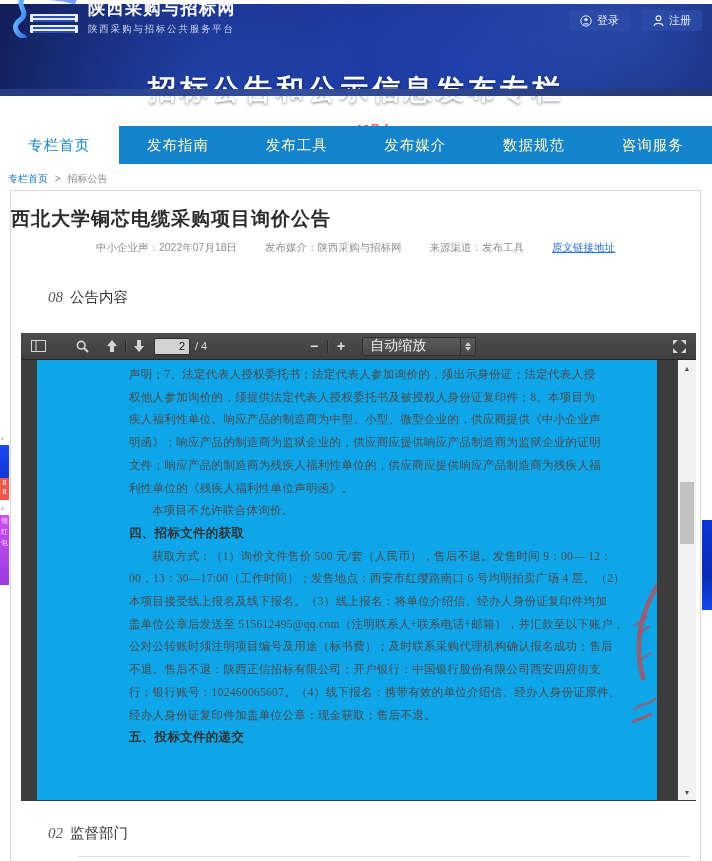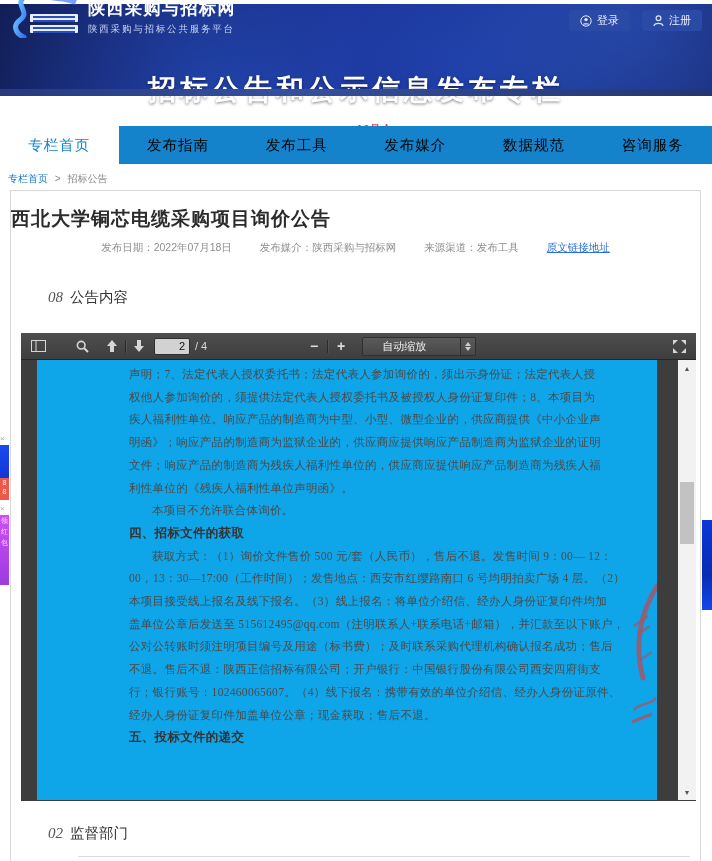--- a/index.html
+++ b/index.html
@@ -36,21 +36,21 @@
     color:#e8edff; font-size:11px; padding:3px 11px; border-radius:3px; cursor:pointer;
     font-family:"Liberation Sans", sans-serif;
   }
   .banner-title { text-align:center; color:#fff; font-size:28px; font-weight:bold; letter-spacing:4px; margin-top:21px; text-shadow:0 1px 3px rgba(0,0,20,.5); }
   .banner-notice { text-align:center; color:#fff; font-size:11px; font-weight:bold; margin-top:13px; letter-spacing:.5px; }
   .notice-red { color:#ff2f2a; }
   .notice-right { margin-left:28px; }
 
   
   .nav { position:absolute; top:126px; left:0; right:0; height:38px; background:var(--nav-blue,#1583cb); display:flex; }
-  .nav .tab { flex:1; display:flex; align-items:center; justify-content:center; color:#000000; font-size:14.5px; letter-spacing:1px; cursor:pointer; }
+  .nav .tab { flex:1; display:flex; align-items:center; justify-content:center; color:#fef9c3; font-size:14.5px; letter-spacing:1px; cursor:pointer; }
   .nav .tab.active { background:#fff; color:var(--nav-blue,#1583cb); }
 
   
   .breadcrumb { position:absolute; top:172px; left:8px; font-size:10px; color:#8a8a8a; }
   .breadcrumb a { color:#1a7ac9; text-decoration:none; cursor:pointer; }
   .crumb-sep { margin:0 4px; }
 
   
   .card { position:absolute; top:190px; left:10px; width:691px; height:700px; background:#fff; border:1px solid #d8d8d8; }
   .article-title { position:absolute; top:15px; left:0; right:0; text-align:left; font-size:19px; font-weight:bold; color:#2b2b2b; letter-spacing:1px; }
@@ -76,21 +76,21 @@
   .page-input {
     width:36px; height:17px; background:#d2d2d2; border:1px solid #2f2f2f; border-radius:2px;
     text-align:right; padding-right:4px; font-size:11px; color:#111; margin-left:4px;
     font-family:"Liberation Sans", sans-serif;
   }
   .page-total { color:#d9d9d9; font-size:11px; margin-left:5px; }
   .zoom-box {
     width:114px; height:19px; margin-left:10px; display:flex; align-items:center;
     background:linear-gradient(#5a5a5a,#484848); border:1px solid #2f2f2f; border-radius:2px; cursor:pointer;
   }
-  .zoom-label { flex:1; color:#eee; font-size:11px; padding-left:7px;margin-left:12px; }
+  .zoom-label { flex:1; color:#eee; font-size:14px; padding-left:7px; }
   .zoom-spin { width:15px; align-self:stretch; border-left:1px solid #2f2f2f; display:flex; flex-direction:column; align-items:center; justify-content:center; gap:1px; }
   .zoom-spin b { width:0; height:0; border-left:3px solid transparent; border-right:3px solid transparent; }
   .spin-up { border-bottom:4px solid #ccc; }
   .spin-down { border-top:4px solid #ccc; }
   .tb-minus, .tb-plus { color:#ddd; font-size:14px; font-weight:bold; line-height:1; }
 
   .viewer-body { position:relative; height:440px; overflow:hidden; }
   .pdf-page { position:absolute; left:16px; top:0; bottom:0; width:620px; background:#0ea5e9; overflow:hidden; }
   .pdf-text { padding:3px 28px 0 92px; font-family:"Liberation Serif", serif; font-size:11.5px; line-height:22.7px; color:#4a4a4a; letter-spacing:.3px; }
   .pdf-line.indent { text-indent:2em; }
@@ -189,21 +189,21 @@
   <a>专栏首页</a>
   <span class="crumb-sep">&gt;</span>
   <span class="crumb-current">招标公告</span>
 </div>
 
 <section class="card">
   <h1 class="article-title">西北大学铜芯电缆采购项目询价公告</h1>
 
   <div class="meta-row">
     <div class="meta-items">
-        <span class="meta-item">发布日期：2022年07月18日</span>
+        <span class="meta-item">中小企业声：2022年07月18日</span>
         <span class="meta-item">发布媒介：陕西采购与招标网</span>
         <span class="meta-item">来源渠道：发布工具</span>
       </div>
     <a class="source-link">原文链接地址</a>
   </div>
 
   <div class="section-label section-1">
     <span class="num">08</span><span>公告内容</span>
   </div>
 

